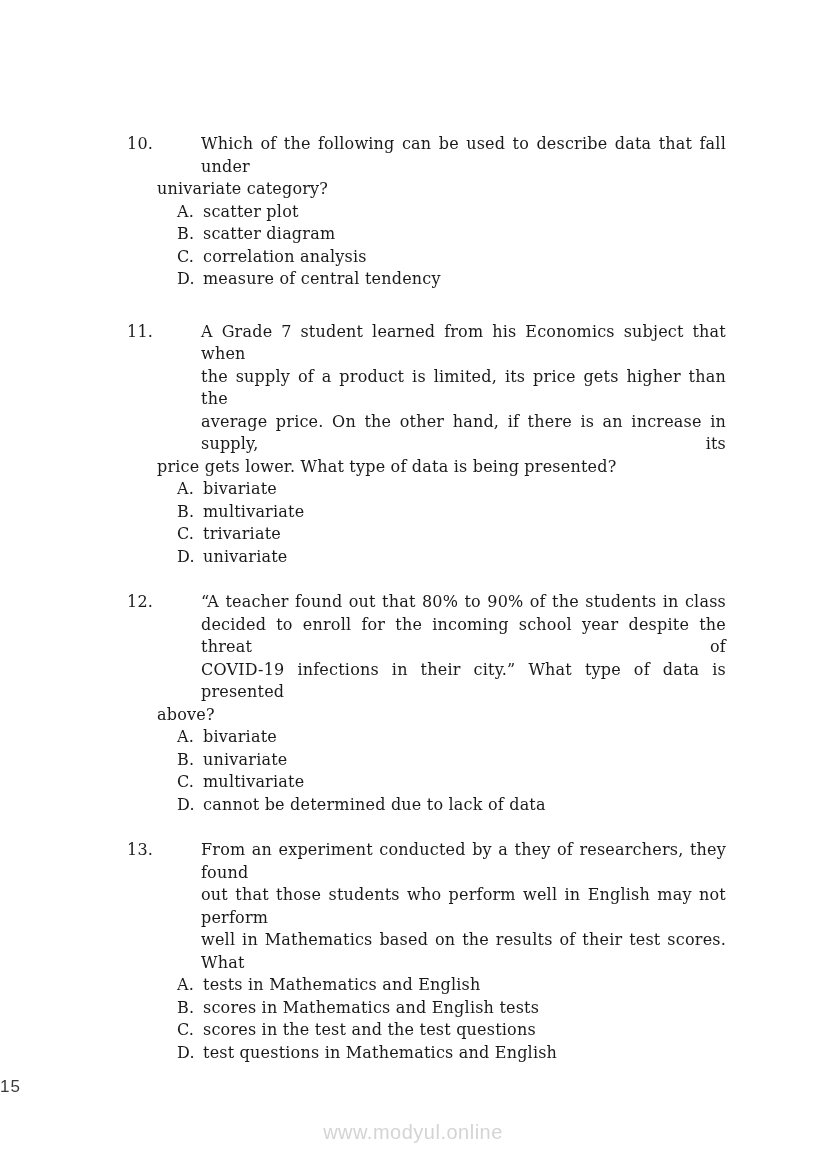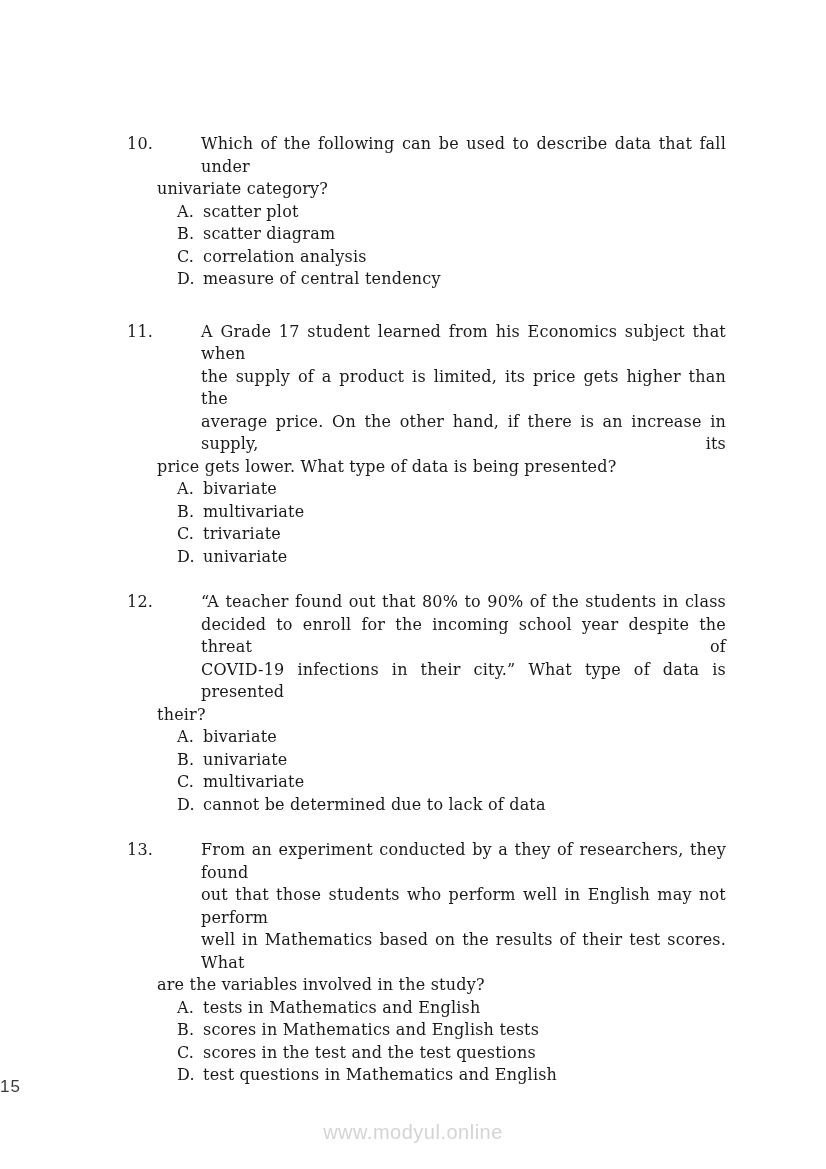--- a/index.html
+++ b/index.html
@@ -104,21 +104,21 @@
             <span class="opttext">measure of central tendency</span>
           </div>
         </div>
       </div>
     </section>
 
     <section class="question">
       <div class="qrow">
         <span class="qnum">11.</span>
         <div class="qbody">
-          <div class="qline just">A Grade 17 student learned from his Economics subject that when</div>
+          <div class="qline just">A Grade 7 student learned from his Economics subject that when</div>
           <div class="qline just">the supply of a product is limited, its price gets higher than the</div>
           <div class="qline just">average price. On the other hand, if there is an increase in supply, its</div>
           <div class="qline">price gets lower. What type of data is being presented?</div>
           <div class="opt">
             <span class="optletter">A.</span>
             <span class="opttext">bivariate</span>
           </div>
           <div class="opt">
             <span class="optletter">B.</span>
             <span class="opttext">multivariate</span>
@@ -135,21 +135,21 @@
       </div>
     </section>
 
     <section class="question">
       <div class="qrow">
         <span class="qnum">12.</span>
         <div class="qbody">
           <div class="qline just">“A teacher found out that 80% to 90% of the students in class</div>
           <div class="qline just">decided to enroll for the incoming school year despite the threat of</div>
           <div class="qline just">COVID-19 infections in their city.” What type of data is presented</div>
-          <div class="qline">their?</div>
+          <div class="qline">above?</div>
           <div class="opt">
             <span class="optletter">A.</span>
             <span class="opttext">bivariate</span>
           </div>
           <div class="opt">
             <span class="optletter">B.</span>
             <span class="opttext">univariate</span>
           </div>
           <div class="opt">
             <span class="optletter">C.</span>
@@ -163,21 +163,20 @@
       </div>
     </section>
 
     <section class="question">
       <div class="qrow">
         <span class="qnum">13.</span>
         <div class="qbody">
           <div class="qline just">From an experiment conducted by a they of researchers, they found</div>
           <div class="qline just">out that those students who perform well in English may not perform</div>
           <div class="qline just">well in Mathematics based on the results of their test scores. What</div>
-          <div class="qline">are the variables involved in the study?</div>
           <div class="opt">
             <span class="optletter">A.</span>
             <span class="opttext">tests in Mathematics and English</span>
           </div>
           <div class="opt">
             <span class="optletter">B.</span>
             <span class="opttext">scores in Mathematics and English tests</span>
           </div>
           <div class="opt">
             <span class="optletter">C.</span>

